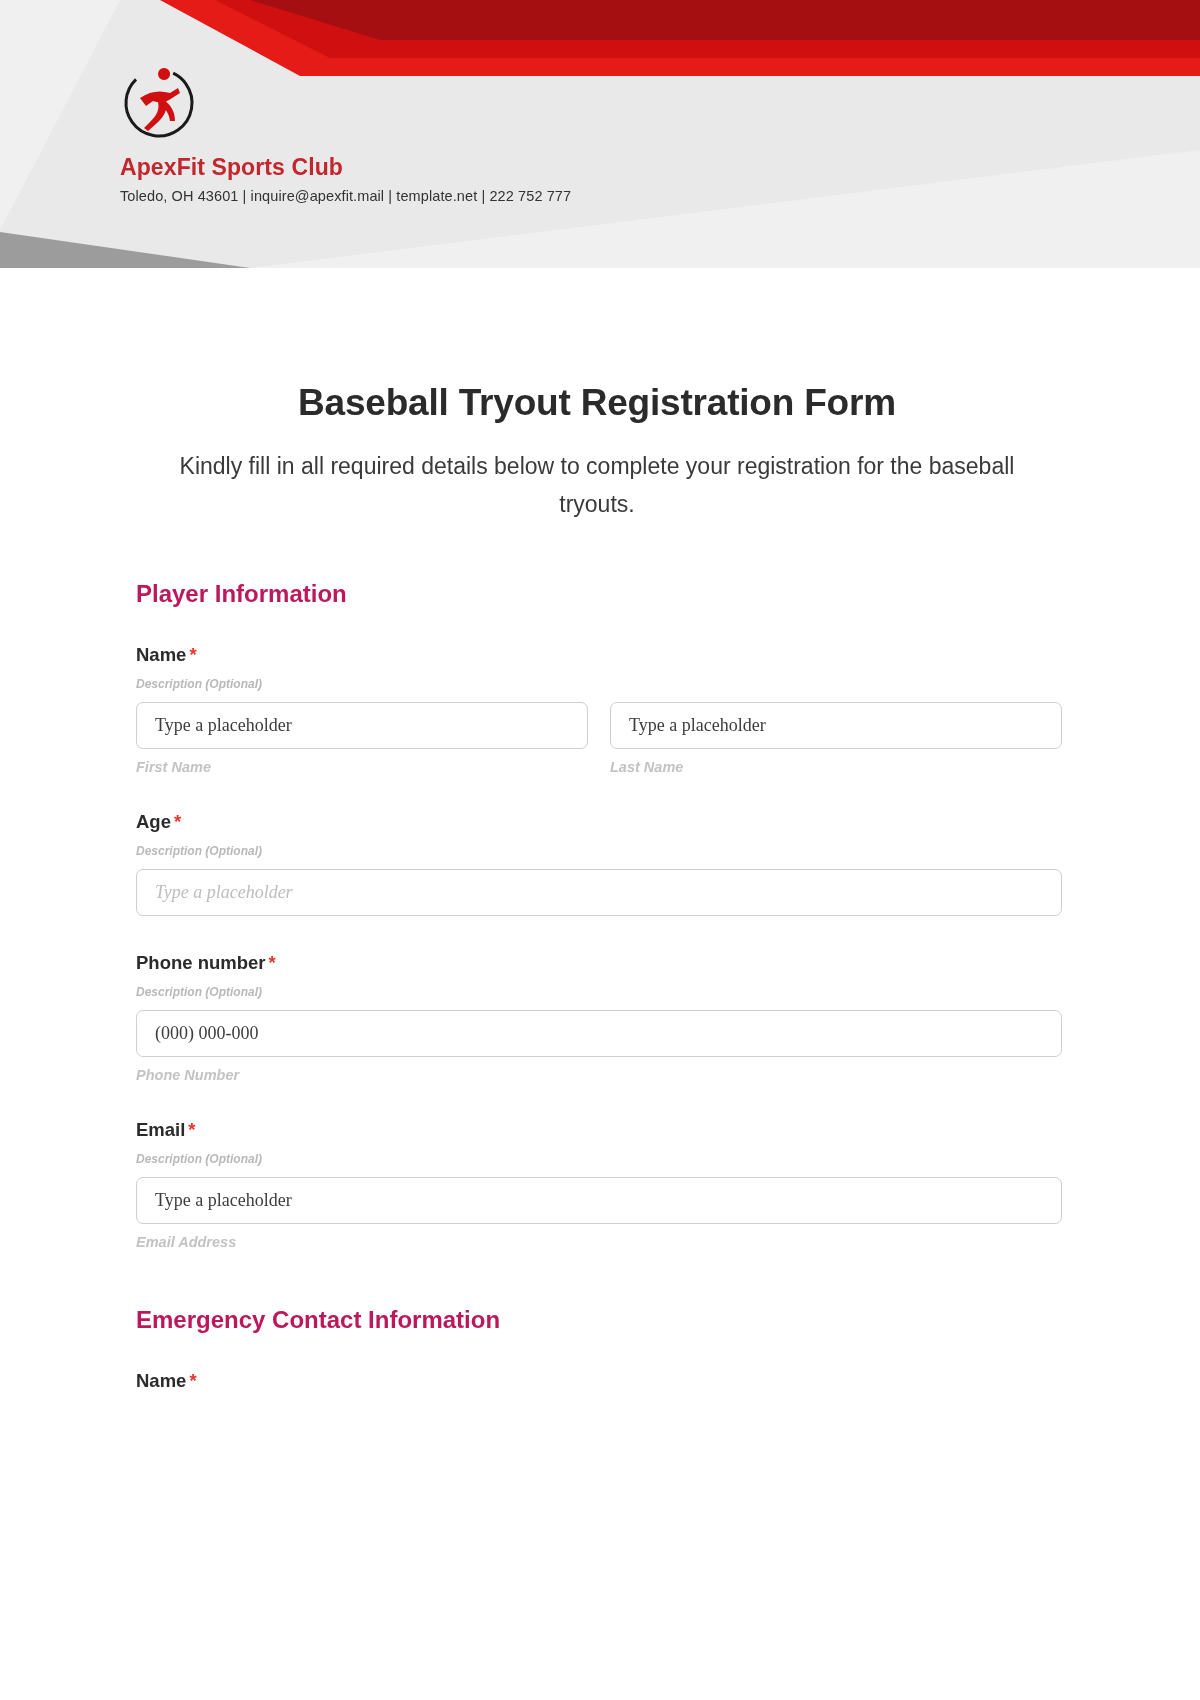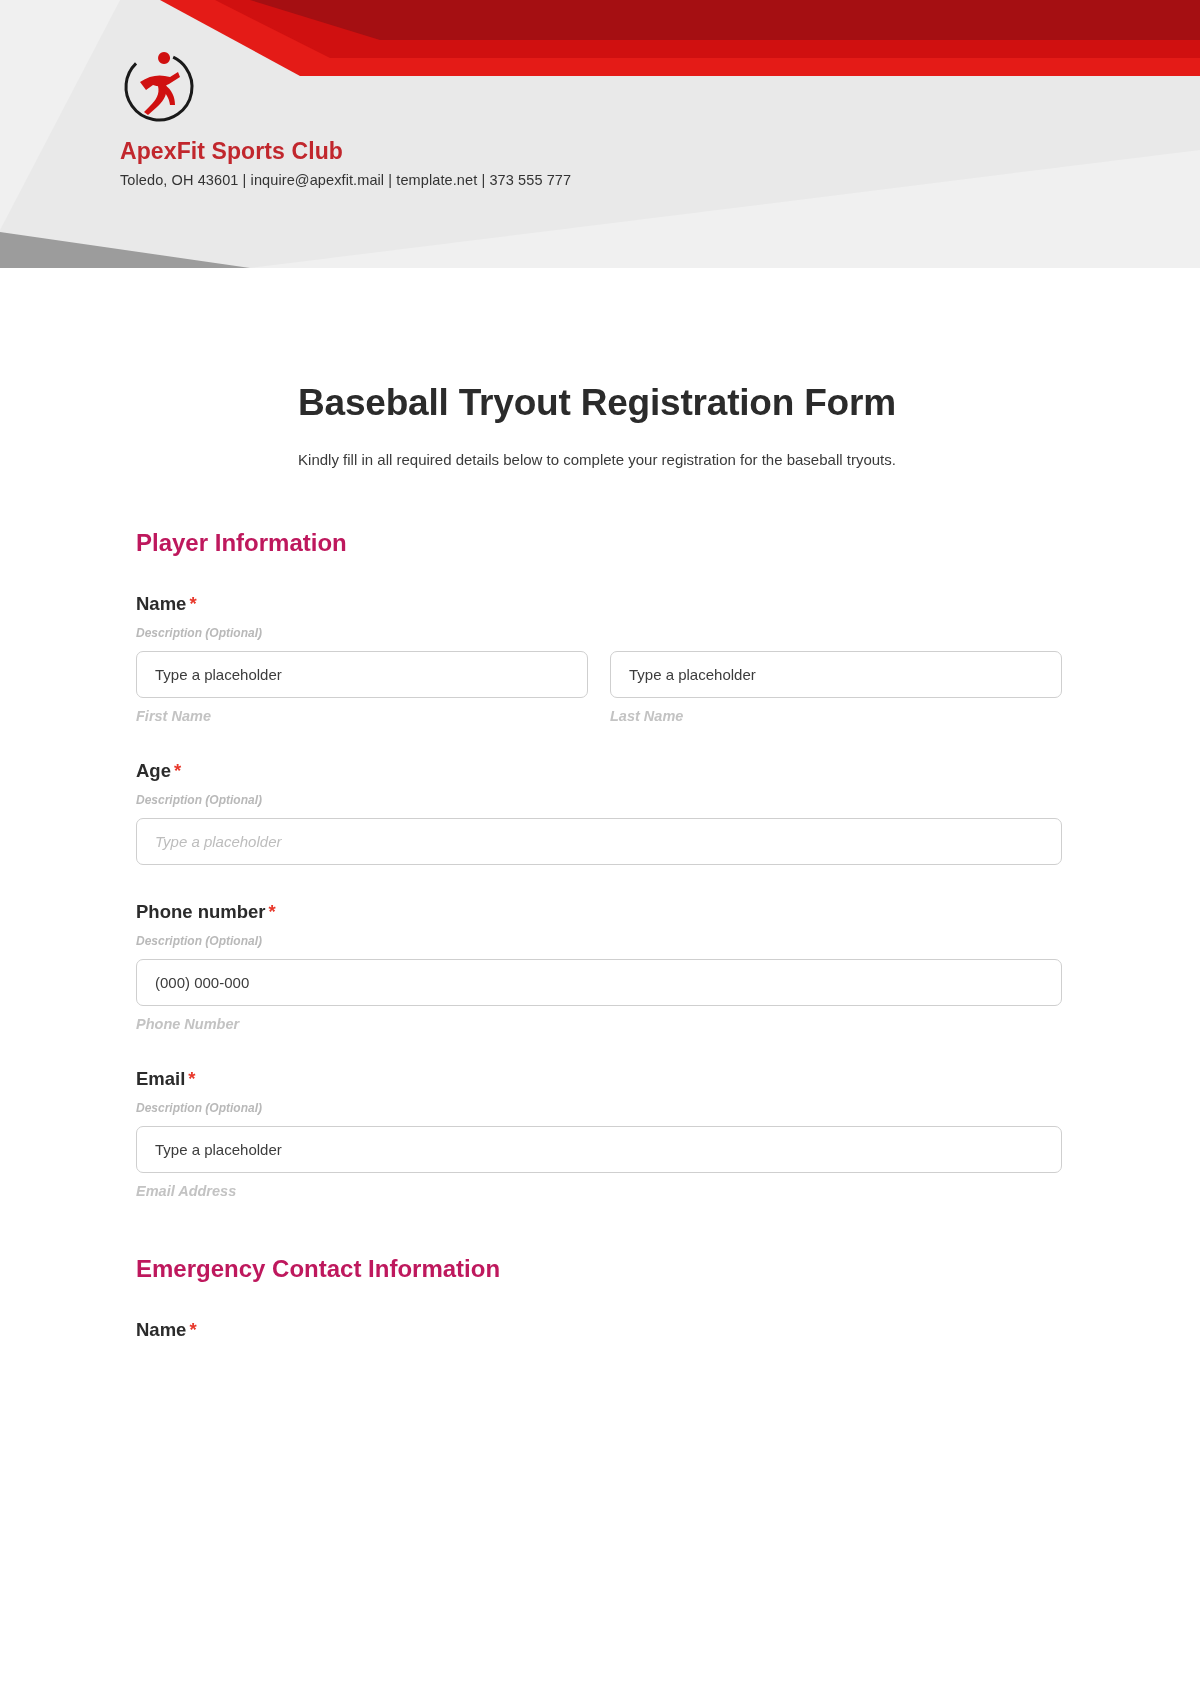--- a/index.html
+++ b/index.html
@@ -26,21 +26,21 @@
   }
   .hdr-shape {
     position: absolute;
     top: 0; left: 0;
     width: 1200px;
     height: 290px;
   }
   .logo-block {
     position: absolute;
     left: 120px;
-    top: 48px;
+    top: 64px;
     z-index: 5;
   }
   .logo-mark {
     width: 78px;
     height: 78px;
     position: relative;
   }
   .club-name {
     margin-top: 14px;
     font-size: 23px;
@@ -66,21 +66,21 @@
   .form-title {
     text-align: center;
     font-size: 37px;
     font-weight: bold;
     color: #2b2b2b;
     margin: 92px 0 0 0;
     letter-spacing: -0.2px;
   }
   .form-subtitle {
     text-align: center;
-    font-size: 15px;
+    font-size: 23px;
     color: #3a3a3a;
     line-height: 1.65;
     margin: 24px auto 0 auto;
     width: 870px;
   }
 
   .inner {
     width: 930px;
     margin: 0 auto;
     padding-left: 4px;
@@ -118,22 +118,22 @@
     margin-top: 11px;
   }
   .input-col { flex: 1; }
 
   .text-input {
     width: 100%;
     height: 47px;
     border: 1px solid #cfcfcf;
     border-radius: 7px;
     background: #ffffff;
-    font-family: Liberation Sans, sans-serif;
-    font-size: 15px;
+    font-family: Liberation Serif, serif;
+    font-size: 18px;
     color: #0c4a6e;
     padding: 0 18px;
     outline: none;
   }
   .text-input::placeholder { color: #3c3c3c; }
   .text-input.italic-ph::placeholder { color: #bdbdbd; font-style: italic; }
 
   .sub-label {
     font-size: 14.5px;
     color: #c3c3c3;
@@ -165,21 +165,21 @@
     <div class="logo-mark">
       <svg width="78" height="78" viewBox="0 0 78 78">
         <circle cx="39" cy="39" r="33" fill="none" stroke="#1a1a1a" stroke-width="3" stroke-dasharray="150 40" transform="rotate(-35 39 39)"></circle>
         <path d="M44 16 a6 6 0 1 1 0.1 0 z" fill="#d01010"></path>
         <path d="M20 34 C30 27 40 26 50 29 L58 24 L60 29 L49 36 C44 39 38 39 33 37 L26 42 Z" fill="#d01010"></path>
         <path d="M38 38 C40 46 36 52 30 58 L24 64 L28 67 L37 59 C45 52 48 44 46 36 Z" fill="#d01010"></path>
         <path d="M45 37 C52 42 55 49 55 57 L50 57 C49 50 46 45 41 41 Z" fill="#d01010"></path>
       </svg>
     </div>
     <div class="club-name">ApexFit Sports Club</div>
-    <div class="club-contact">Toledo, OH 43601 | inquire@apexfit.mail | template.net | 373 555 777</div>
+    <div class="club-contact">Toledo, OH 43601 | inquire@apexfit.mail | template.net | 222 752 777</div>
   </div>
 </div>
 
 <div class="sheet">
 
   <div class="form-title">Baseball Tryout Registration Form</div>
   <div class="form-subtitle">Kindly fill in all required details below to complete your registration for the baseball tryouts.</div>
 
   <div class="inner">
 

